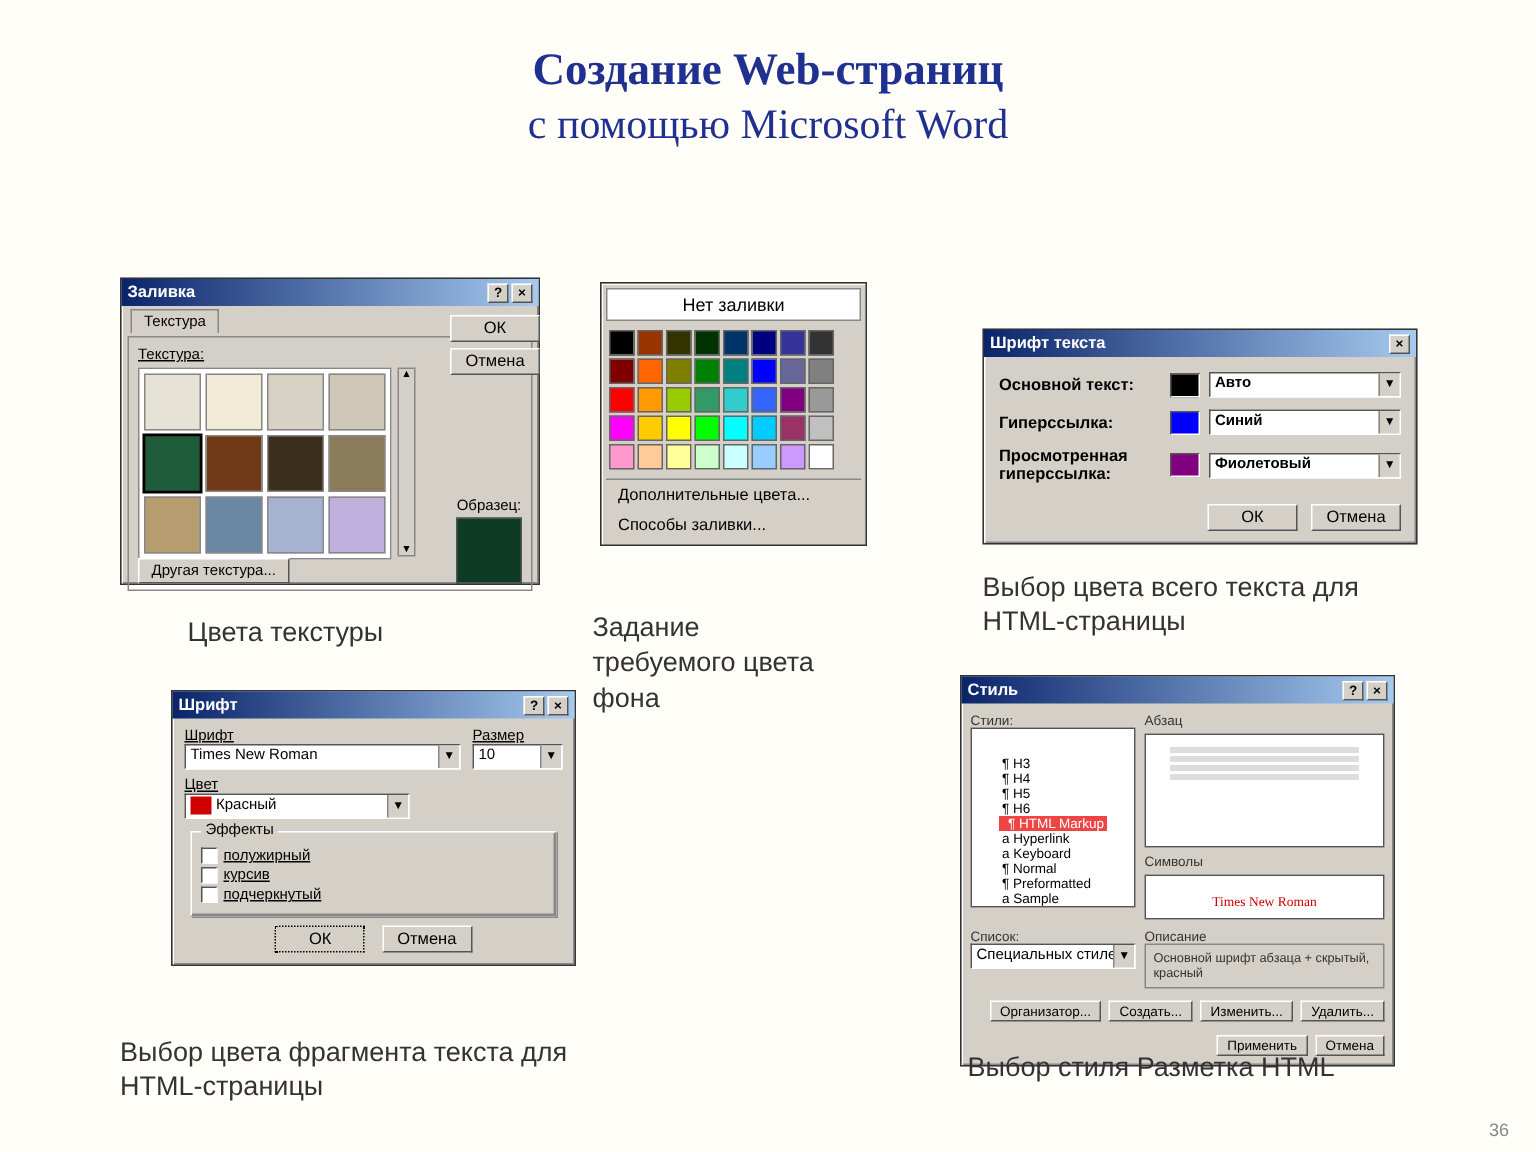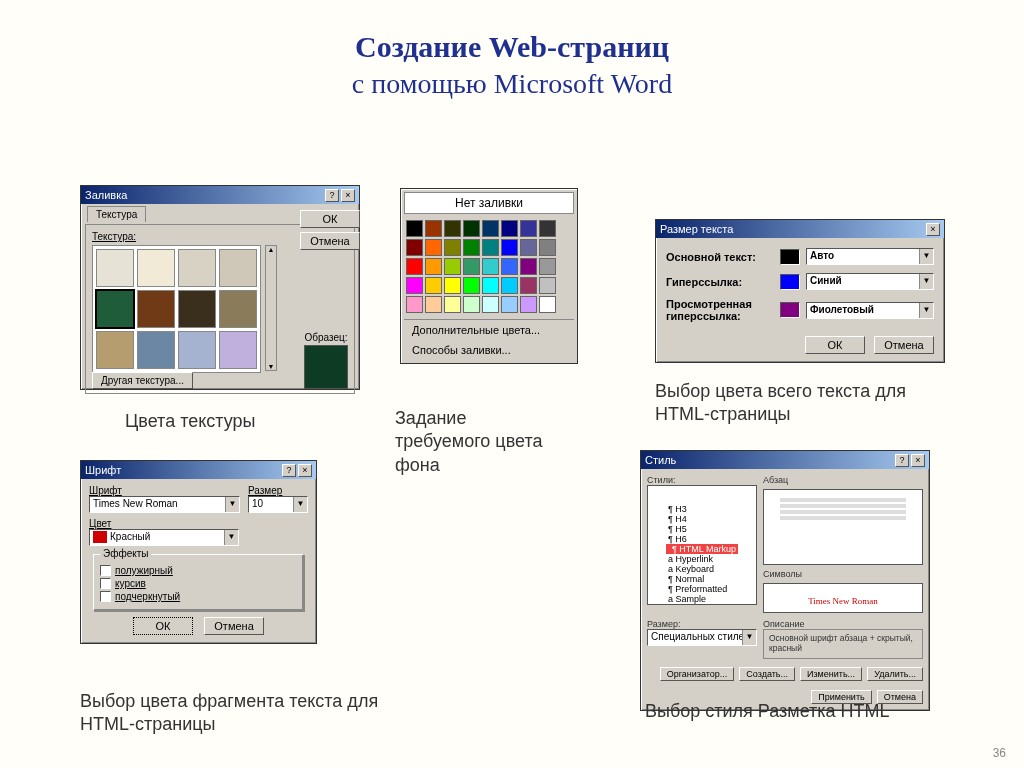--- a/index.html
+++ b/index.html
@@ -47,21 +47,21 @@
 
   
   .dlg {
     background: #d4d0c8;
     border: 1px solid #333;
     box-shadow: 1px 1px 0 #fff inset, -1px -1px 0 #888 inset;
   }
   .dlg-titlebar {
     background: linear-gradient(to right, #0a246a, #a6caf0);
     color: #fff;
-    font-weight: normal;
+    font-weight: bold;
     font-size: 11px;
     padding: 2px 4px;
     display: flex;
     align-items: center;
     justify-content: space-between;
     height: 18px;
   }
   .dlg-titlebar .tb-btns { display: flex; gap: 2px; }
   .tb-btn {
     width: 14px; height: 13px;
@@ -164,21 +164,21 @@
 
   
   .tcd { width: 290px; }
   .tcd .body { padding: 10px 10px 8px 10px; }
   .tcd .row { display: flex; align-items: center; margin-bottom: 8px; gap: 6px; font-weight: bold; }
   .tcd .row .lbl { width: 108px; font-size: 11px; }
   .tcd .row .sw { width: 20px; height: 16px; border: 1px solid #555; border-right-color:#fff; border-bottom-color:#fff; }
   .tcd .btnrow { text-align: right; padding-top: 6px; }
 
   
-  .fontdlg { width: 237px; }
+  .fontdlg { width: 270px; margin-left: 34px; }
   .fontdlg .body { padding: 6px 8px 8px 8px; }
   .fontdlg .row2 { display: flex; gap: 8px; align-items: flex-end; }
   .fontdlg .lbl-sm { font-size: 10px; text-decoration: underline; }
   .eff-cols { display: flex; gap: 20px; }
   .color-sw { width: 14px; height: 12px; display: inline-block; margin-right: 3px; vertical-align: middle; }
 
   
   .styledlg { width: 290px; font-size: 9px; }
   .styledlg .body { padding: 6px; display: grid; grid-template-columns: 110px 1fr; gap: 6px; }
   .stylist { height: 120px; background: #fff; border: 1px solid #555; overflow: hidden; font-size: 9px; padding: 18px; }
@@ -294,21 +294,21 @@
       <div class="colcell" style="background: rgb(153, 204, 255);"></div>
       <div class="colcell" style="background: rgb(204, 153, 255);"></div>
       <div class="colcell" style="background: rgb(255, 255, 255);"></div>
     </div>
   <div class="menurow">Дополнительные цвета...</div>
   <div class="menurow" style="border-top:none; margin-top:0;">Способы заливки...</div>
 </div>
 
 <div class="abs dlg tcd" style="left:655px; top:219px;">
   <div class="dlg-titlebar">
-    <span>Размер текста</span>
+    <span>Шрифт текста</span>
     <div class="tb-btns">
         <div class="tb-btn">×</div>
       </div>
   </div>
   <div class="body" id="tcd-body">
 
     <div class="row">
         <div class="lbl">Основной текст:</div>
         <div class="sw" style="background:#000000"></div>
         <div class="combo" style="flex:1">
@@ -430,21 +430,21 @@
         <div style="height:4px; background:#ddd; margin:2px 10px;"></div>
         <div style="height:4px; background:#ddd; margin:2px 10px;"></div>
         <div style="height:4px; background:#ddd; margin:2px 10px;"></div>
       </div>
       <div class="small-lbl">Символы</div>
       <div class="preview" style="height:30px;">
         <div class="ptxt" style="margin-top:6px;">Times New Roman</div>
       </div>
     </div>
     <div>
-      <div class="small-lbl">Размер:</div>
+      <div class="small-lbl">Список:</div>
       <div class="combo">
         <div class="val">Специальных стилей</div>
         <div class="arrow">▼</div>
       </div>
     </div>
     <div>
       <div class="small-lbl">Описание</div>
       <div class="desc-box">Основной шрифт абзаца + скрытый, красный</div>
     </div>
     <div class="full btns" style="margin-top:2px;">

